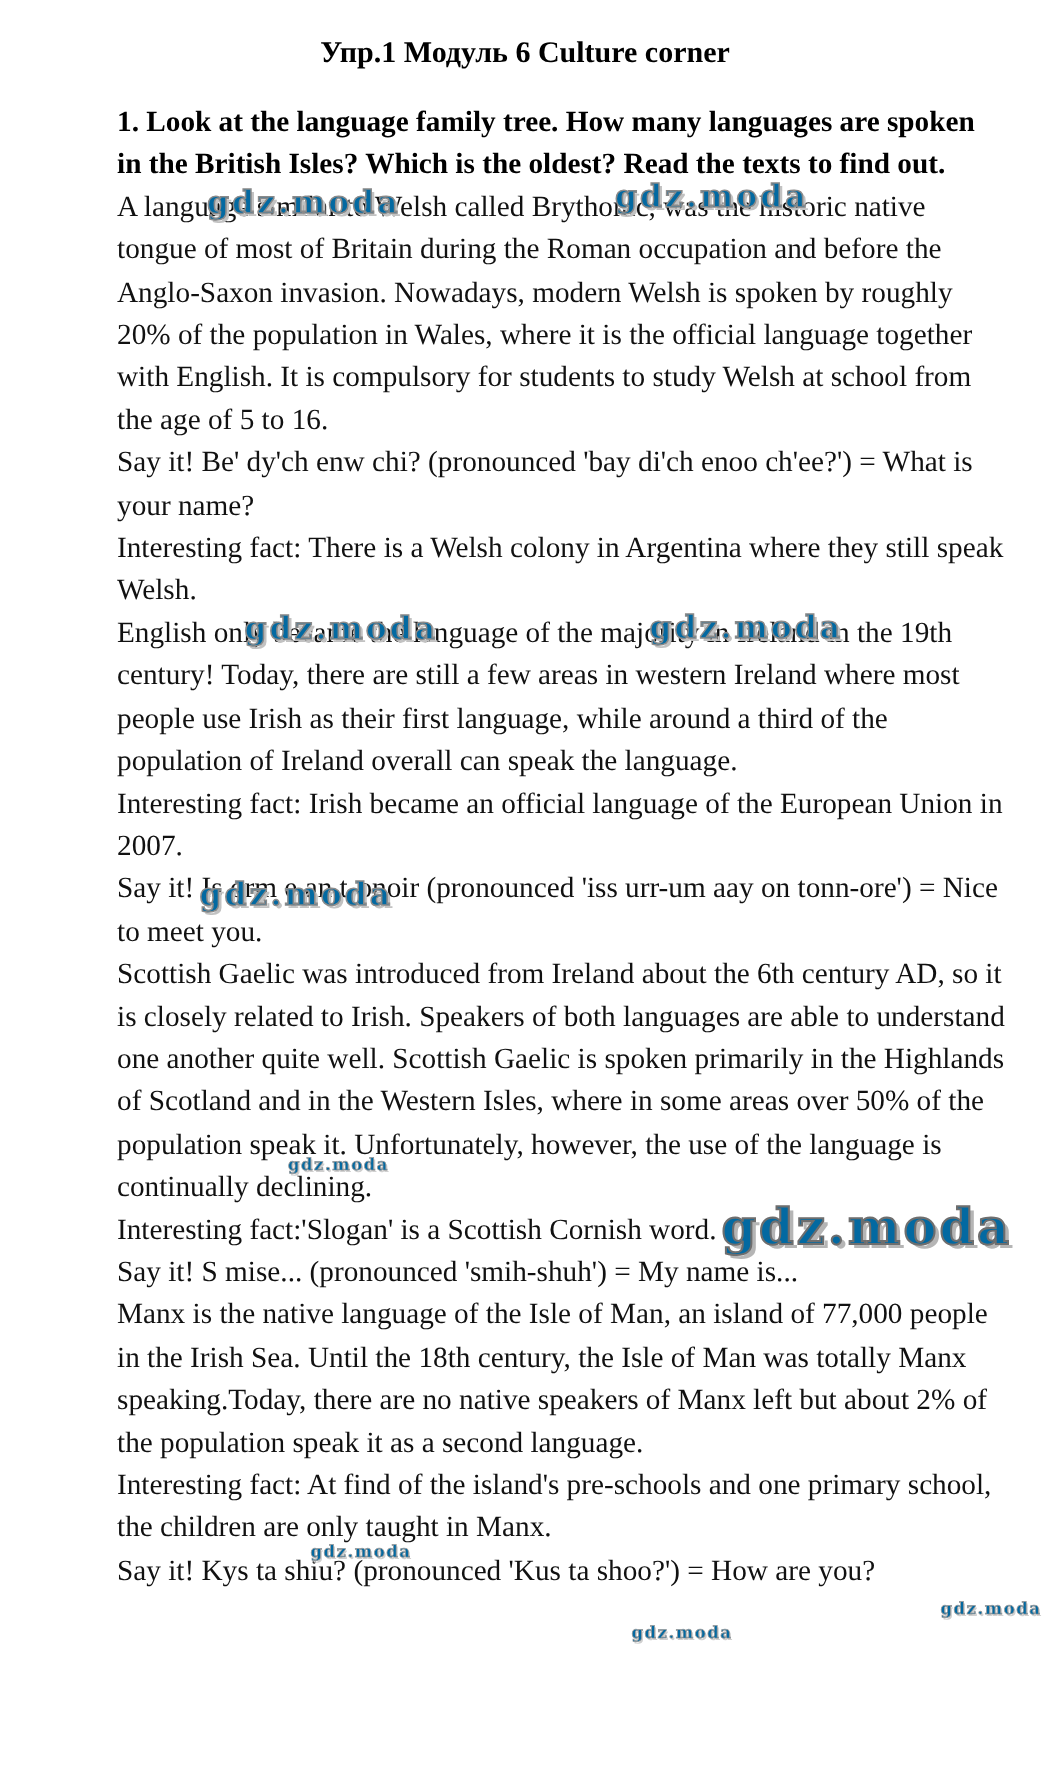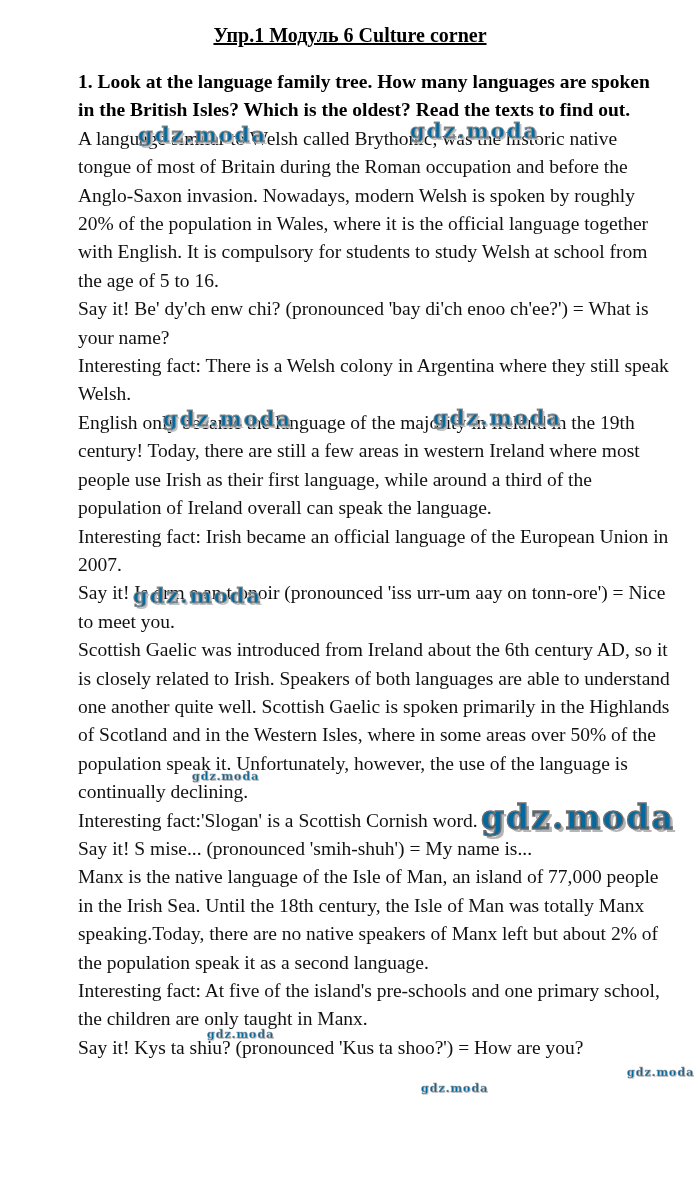--- a/index.html
+++ b/index.html
@@ -16,21 +16,20 @@
     font-family: "Liberation Serif", serif;
     color: #111111;
   }
   .page-title {
     padding-top: 22px;
     text-align: center;
     font-weight: bold;
     font-size: 20px;
     line-height: 26px;
     color: #000000;
-    text-decoration: underline;
   }
   .content {
     padding: 20px 30px 0 30px;
     font-size: 19.5px;
     line-height: 28.4px;
     text-align: left;
     margin-left: 48px;
   }
   .content p {
     margin: 0;
@@ -76,21 +75,21 @@
     <p>A language similar to Welsh called Brythonic, was the historic native tongue of most of Britain during the Roman occupation and before the Anglo-Saxon invasion. Nowadays, modern Welsh is spoken by roughly 20% of the population in Wales, where it is the official language together with English. It is compulsory for students to study Welsh at school from the age of 5 to 16.</p>
     <p>Say it! Be' dy'ch enw chi? (pronounced 'bay di'ch enoo ch'ee?') = What is your name?</p>
     <p>Interesting fact: There is a Welsh colony in Argentina where they still speak Welsh.</p>
     <p>English only became the language of the majority in Ireland in the 19th century! Today, there are still a few areas in western Ireland where most people use Irish as their first language, while around a third of the population of Ireland overall can speak the language.</p>
     <p>Interesting fact: Irish became an official language of the European Union in 2007.</p>
     <p>Say it! Is orm e an t-onoir (pronounced 'iss urr-um aay on tonn-ore') = Nice to meet you.</p>
     <p>Scottish Gaelic was introduced from Ireland about the 6th century AD, so it is closely related to Irish. Speakers of both languages are able to understand one another quite well. Scottish Gaelic is spoken primarily in the Highlands of Scotland and in the Western Isles, where in some areas over 50% of the population speak it. Unfortunately, however, the use of the language is continually declining.</p>
     <p>Interesting fact:'Slogan' is a Scottish Cornish word.</p>
     <p>Say it! S mise... (pronounced 'smih-shuh') = My name is...</p>
     <p>Manx is the native language of the Isle of Man, an island of 77,000 people in the Irish Sea. Until the 18th century, the Isle of Man was totally Manx speaking.Today, there are no native speakers of Manx left but about 2% of the population speak it as a second language.</p>
-    <p>Interesting fact: At five of the island's pre-schools and one primary school, the children are only taught in Manx.</p>
+    <p>Interesting fact: At find of the island's pre-schools and one primary school, the children are only taught in Manx.</p>
     <p>Say it! Kys ta shiu? (pronounced 'Kus ta shoo?') = How are you?</p>
   </div>
 
   <span class="wm wm-md" style="left:113px; top:122px;">gdz.moda</span>
   <span class="wm wm-md" style="left:385px; top:118px;">gdz.moda</span>
   <span class="wm wm-md" style="left:138px; top:406px;">gdz.moda</span>
   <span class="wm wm-md" style="left:408px; top:405px;">gdz.moda</span>
   <span class="wm wm-md" style="left:108px; top:583px;">gdz.moda</span>
   <span class="wm wm-sm" style="left:167px; top:770px;">gdz.moda</span>
   <span class="wm wm-lg" style="left:456px; top:798px;">gdz.moda</span>

